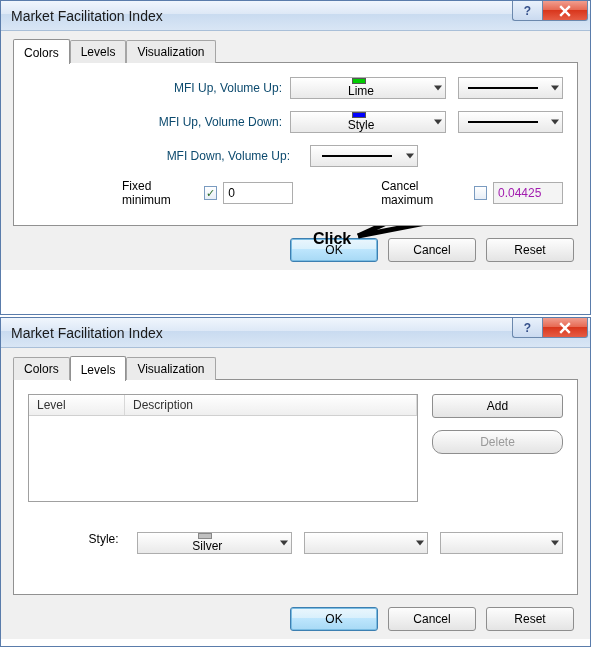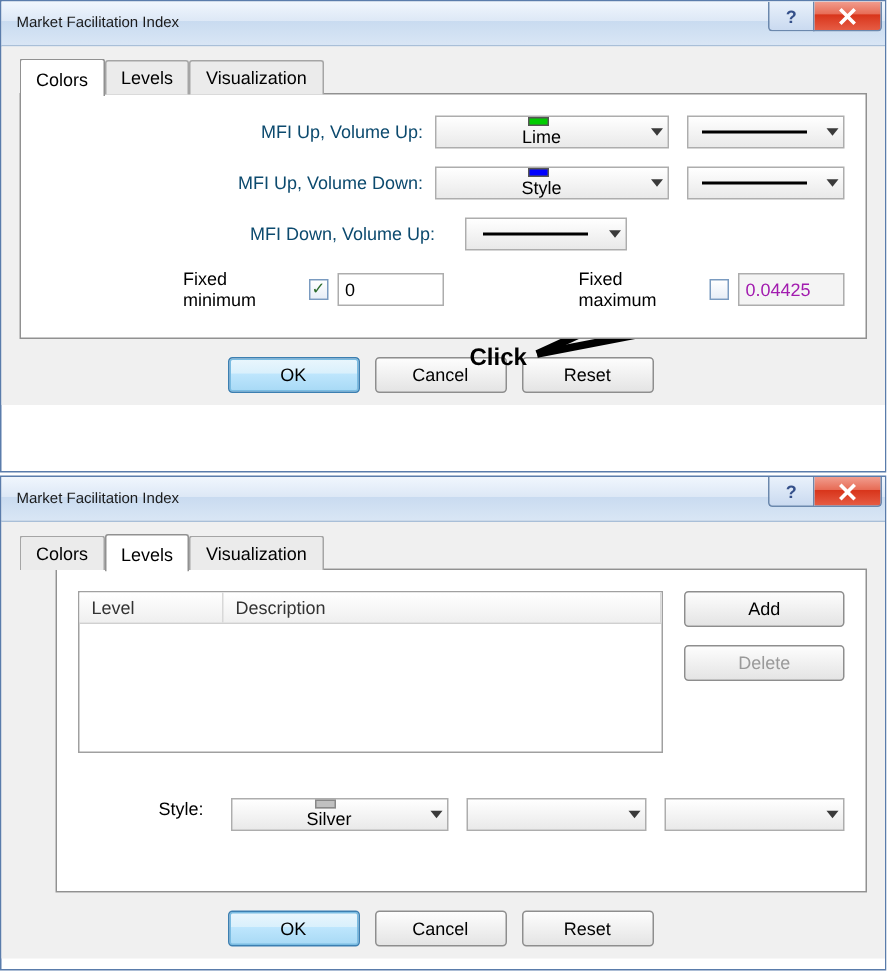--- a/index.html
+++ b/index.html
@@ -13,21 +13,21 @@
     margin: 0 0 2px 0;
   }
   .titlebar {
     height: 30px;
     background: linear-gradient(to bottom, #f0f6fd 0%, #dde8f6 45%, #c9dbf0 46%, #d9e6f5 100%);
     border-bottom: 1px solid #a9bfd8;
     display: flex;
     align-items: center;
     padding-left: 10px;
   }
-  .titlebar-title { flex: 1; color: #1a1a1a; font-size: 10px; }
+  .titlebar-title { flex: 1; color: #1a1a1a; font-size: 14px; }
   .titlebar-btns { display: flex; align-items: stretch; height: 100%; padding-right: 2px;}
   .tbtn {
     width: 30px; height: 20px;
     margin-top: 0;
     border: 1px solid #6b88ad;
     border-top: none;
     display: flex; align-items: center; justify-content: center;
     background: linear-gradient(to bottom,#e9f1fb,#cadaf0);
   }
   .tbtn.help { border-radius: 0 0 0 3px; border-right: none; color:#35508a; font-weight:bold;}
@@ -96,21 +96,21 @@
 
   .editbox {
     height: 22px; border: 1px solid #adadad; background:#fff;
     padding: 2px 4px; min-width: 70px;
   }
   .editbox.disabled { color:#a21caf; background:#f4f4f4; }
 
   .chk { width:14px; height:14px; border:1px solid #7a9bc0; background: linear-gradient(to bottom,#fff,#e7eef7); display:inline-flex; align-items:center; justify-content:center; margin: 0 6px; }
   .chk.checked::after { content:"✓"; color:#2b6b2b; font-size:11px; line-height:1; }
 
-  .btnrow { display:flex; justify-content:center; gap:10px; padding: 12px 4px 2px 0; }
+  .btnrow { display:flex; justify-content:flex-end; gap:10px; padding: 12px 4px 2px 0; }
   .pushbtn {
     min-width: 88px; height: 24px;
     border: 1px solid #8e8e8e;
     background: linear-gradient(to bottom,#fdfdfd,#e4e4e4);
     border-radius: 3px;
     display: flex; align-items: center; justify-content: center;
   }
   .pushbtn.default {
     border: 1px solid #3c7fb1;
     background: linear-gradient(to bottom,#eaf6fd 0%,#d9f0fc 45%,#bee6fd 46%,#a7d9f5 100%);
@@ -118,21 +118,21 @@
   }
 
   
   .listview {
     border: 1px solid #a0a0a0; background:#fff; height: 108px; width: 390px; margin-right: 14px;
   }
   .listhdr { display:flex; background: linear-gradient(to bottom,#fff,#efefef); border-bottom:1px solid #d0d0d0; }
   .listhdr > div { padding: 3px 8px; border-right:1px solid #d8d8d8; color:#333; font-size:12px;}
   .sidebtns { display:flex; flex-direction:column; gap:12px; flex:1; }
   .widebtn { height:24px; border:1px solid #8e8e8e; background: linear-gradient(to bottom,#fdfdfd,#e4e4e4); border-radius:3px; display:flex; align-items:center; justify-content:center;}
-  .widebtn.disabled { color:#9a9a9a; }
+  .widebtn.disabled { color:#9a9a9a;border-radius:10px; }
 
   .style-row { display:flex; align-items:flex-start; margin-top: 30px; gap: 12px;}
   .style-row .lbl2 { width: 108px; text-align:right; padding-right:6px; }
   .style-combo { width: 172px; }
   .wline-combo { width: 136px; }
 
   
   .anno-layer { position: relative; }
   .anno { position:absolute; font-weight:bold; font-size:16px; color:#000; pointer-events:none; }
 
@@ -202,21 +202,21 @@
               <span class="caret"></span>
             </div>
       </div>
 
       <div class="row" style="margin-bottom:2px;">
         <div style="flex:0 0 94px"></div>
         <span>Fixed minimum</span>
         <span class="chk checked"></span>
         <input class="editbox" style="width: 74px;" value="0">
         <div style="width:94px"></div>
-        <span>Fixed maximum</span>
+        <span>Cancel maximum</span>
         <span class="chk"></span>
         <input class="editbox disabled" disabled="" style="width: 74px;" value="0.04425">
       </div>
     </div>
 
     <div class="btnrow">
       <div class="pushbtn default">OK</div>
       <div class="pushbtn">Cancel</div>
       <div class="pushbtn">Reset</div>
     </div>
@@ -245,21 +245,21 @@
     </div>
   </div>
 
   <div class="client">
     <div class="tabstrip">
       <div class="tab">Colors</div>
       <div class="tab active">Levels</div>
       <div class="tab">Visualization</div>
     </div>
 
-    <div class="tabpage" style="min-height:216px;margin-left:24px;">
+    <div class="tabpage" style="min-height:216px;">
       <div style="display:flex; align-items:flex-start;">
         <div class="listview">
           <div class="listhdr">
             <div style="width:96px">Level</div>
             <div style="flex:1">Description</div>
           </div>
         </div>
         <div class="sidebtns">
           <div class="widebtn">Add</div>
           <div class="widebtn disabled">Delete</div>

